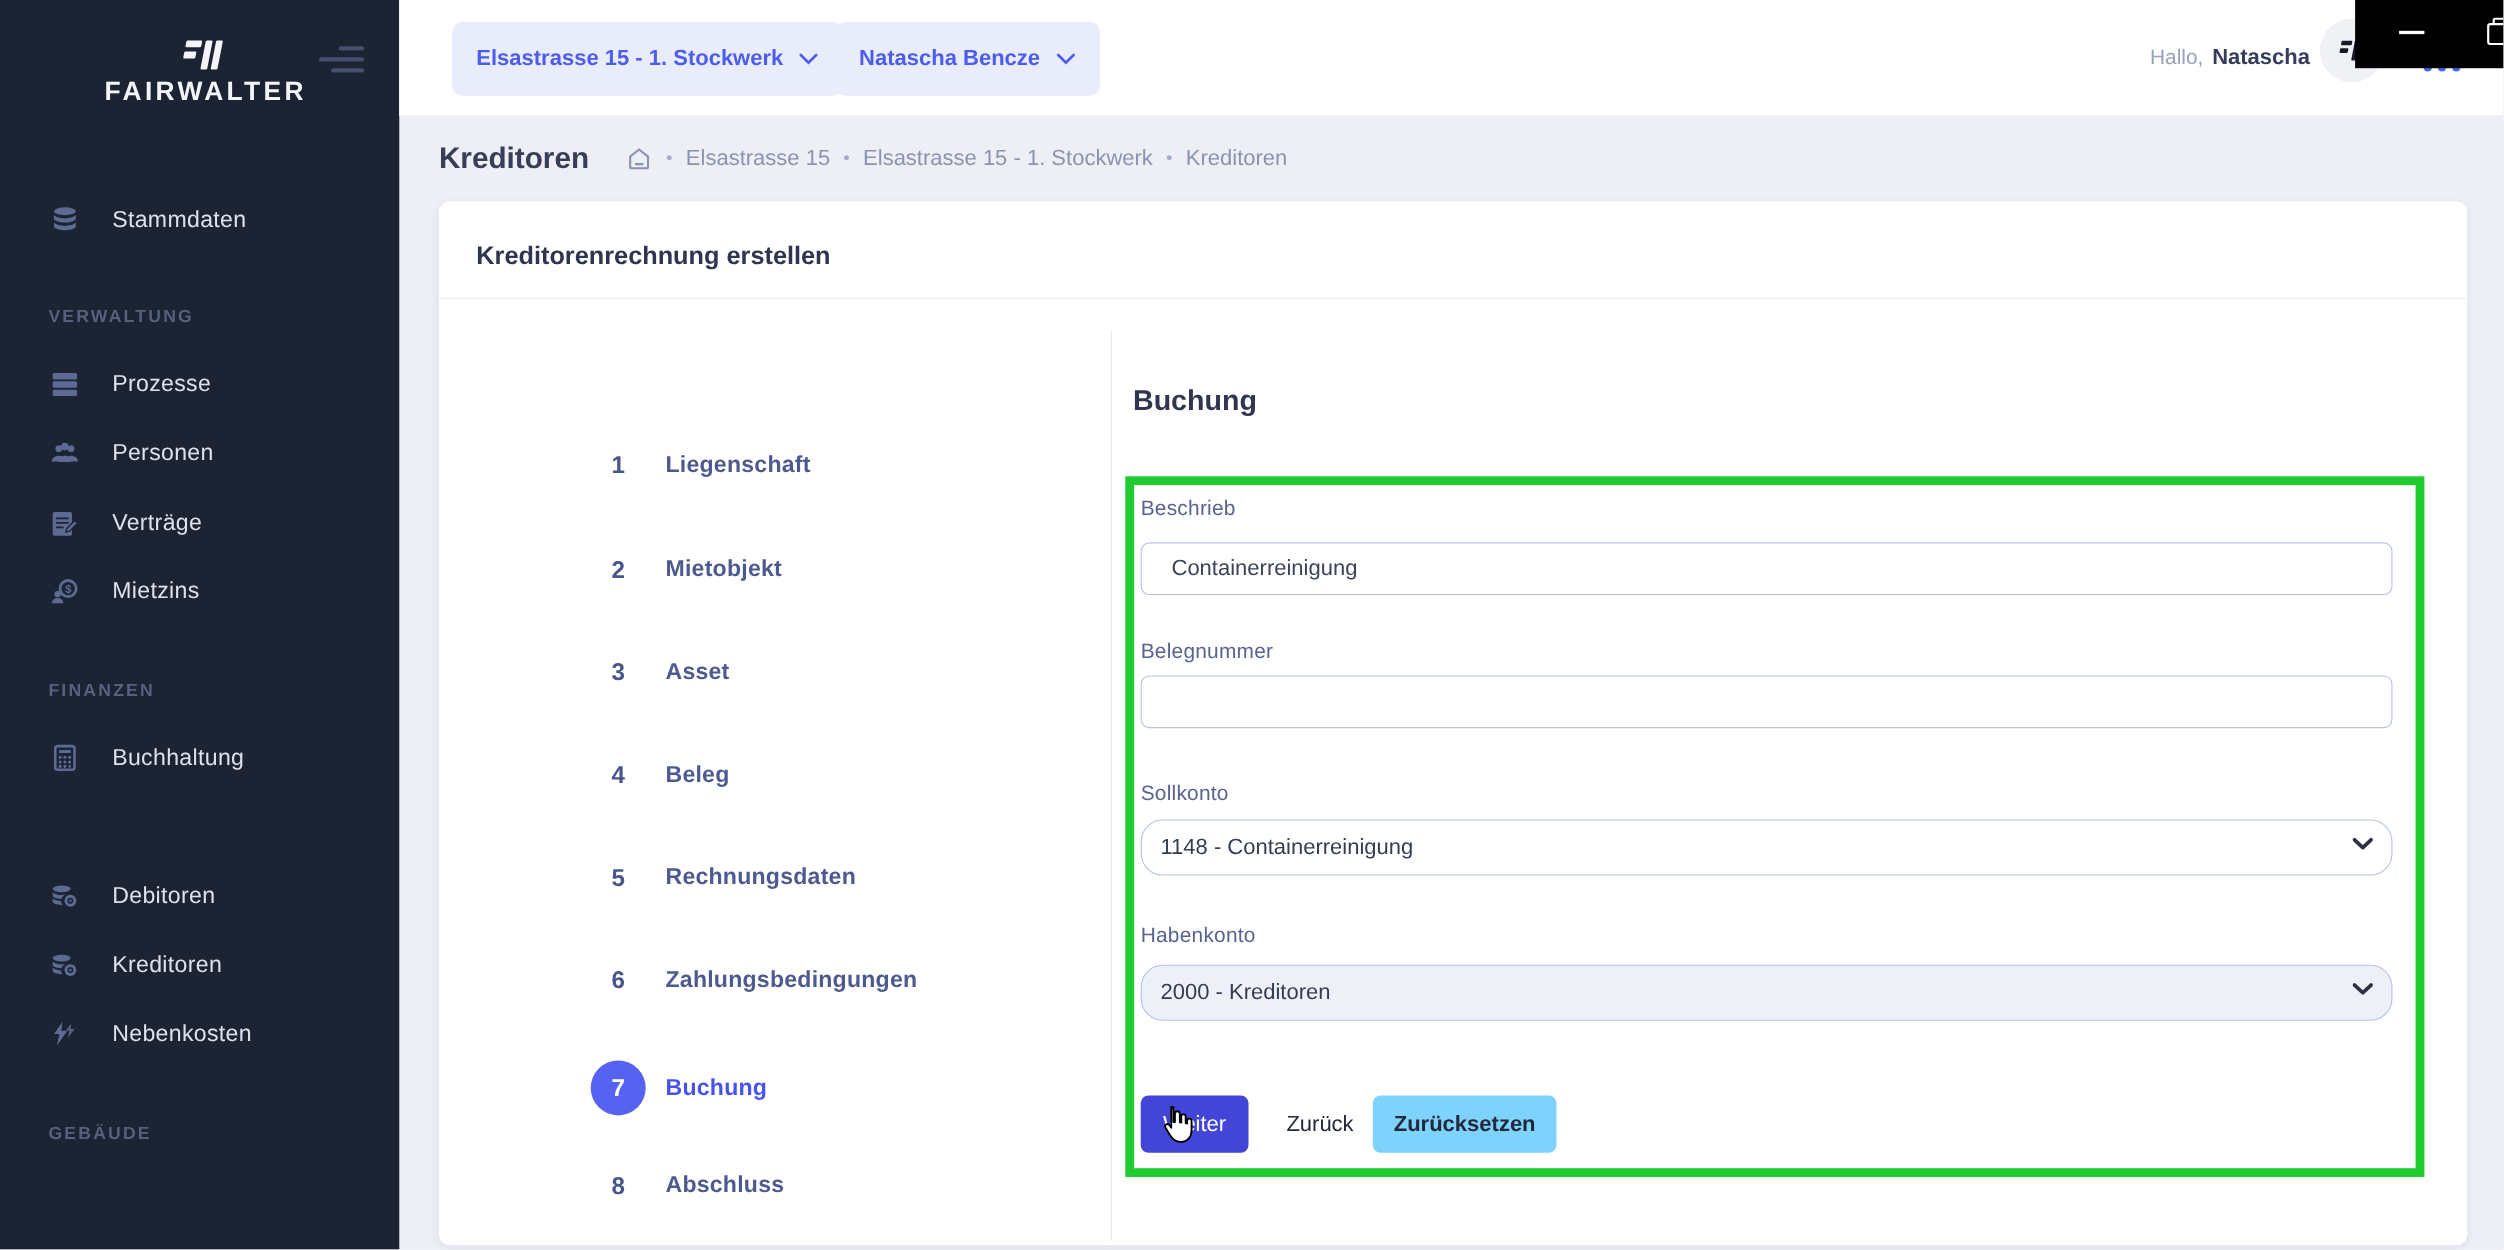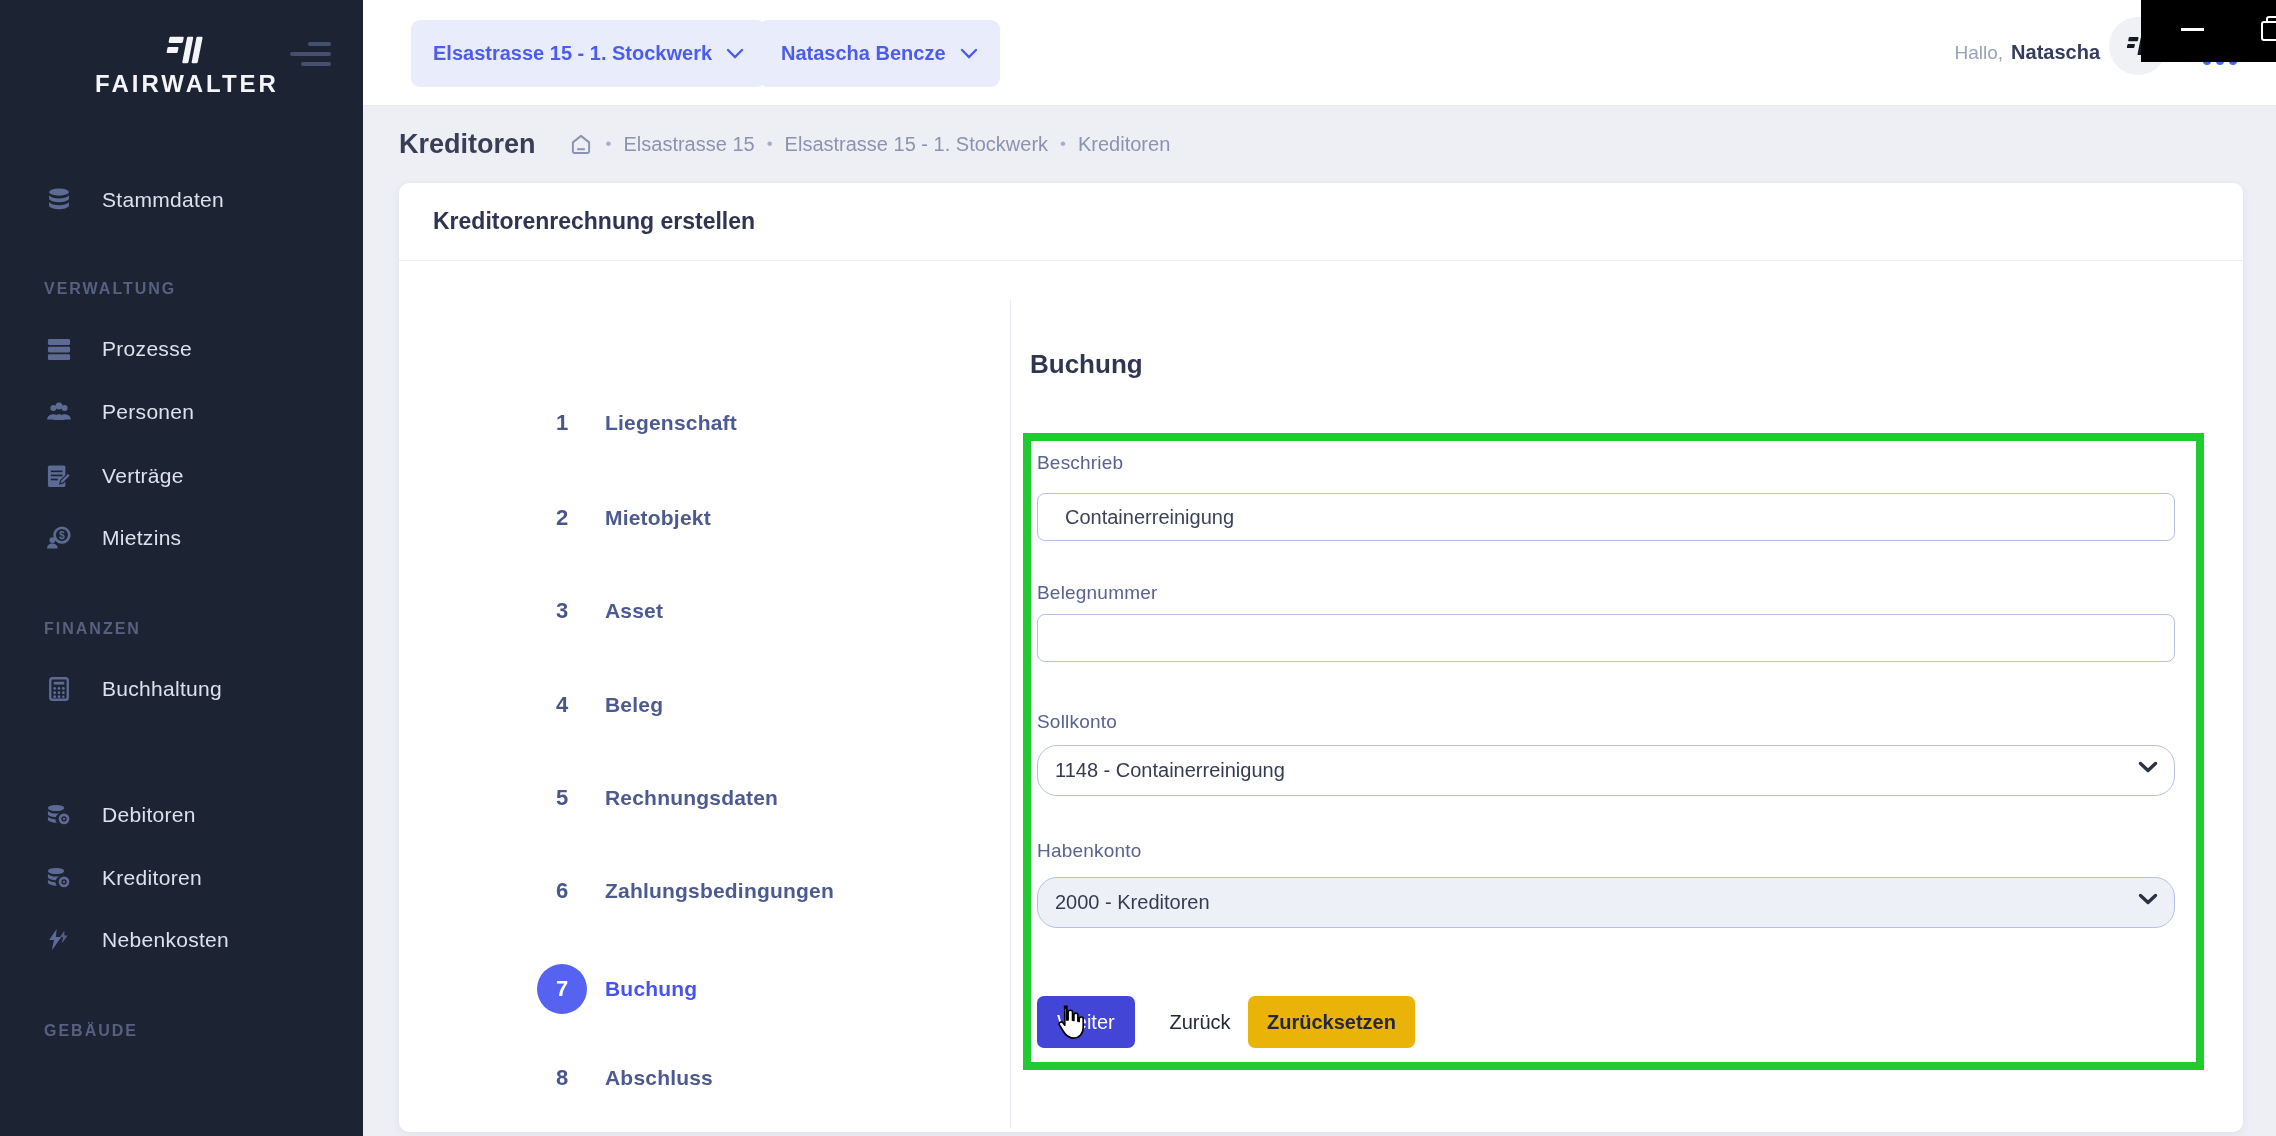--- a/index.html
+++ b/index.html
@@ -53,21 +53,21 @@
   .crumb-row { position:absolute; left:399px; top:118px; height:52px; display:flex; align-items:center; }
   .page-title { color:#393e58; font-size:27px; font-weight:700; margin-right:32px; }
   .crumbs { display:flex; align-items:center; gap:12px; }
   .crumbs .sep { color:#a6aec5; font-size:17px; }
   .crumbs .c { color:#8a93b0; font-size:20px; }
   .home-ic { width:26px; height:26px; color:#8a93b0; }
 
   
   .card { position:absolute; left:399px; top:183px; width:1844px; height:949px; background:#fff;
           border-radius:10px; box-shadow:0 2px 8px rgba(45,55,95,.07); z-index:2; }
-  .card-header { position:absolute; left:0; top:0; width:100%; height:78px; border-bottom:1px solid #eceef4;
+  .card-header { position:absolute; left:0; top:11px; width:100%; height:78px; border-bottom:1px solid #eceef4;
                  display:flex; align-items:center; padding-left:34px; }
   .card-title { color:#2f3450; font-size:23px; font-weight:700; }
   .v-divider { position:absolute; left:611px; top:117px; bottom:4px; width:1px; background:#e9ebf2; }
 
   
   .step { position:absolute; display:flex; align-items:center; cursor:pointer; }
   .step .num { width:50px; text-align:center; color:#49568c; font-size:22px; font-weight:600; }
   .step .slbl { margin-left:18px; color:#4d5a90; font-size:21px; font-weight:600; letter-spacing:.2px; }
   .step.active .num { width:50px; height:50px; line-height:50px; border-radius:50%;
                       background:#5663f0; color:#fff; }
@@ -82,21 +82,21 @@
   .f-select { position:absolute; left:638px; width:1138px; height:51px; border:1px solid #b8c0e6;
               border-radius:20px; background:#fff; color:#353b52; font-size:20px;
               display:flex; align-items:center; padding:0 17px; cursor:pointer; }
   .f-select.gray { background:#eef0f8; }
   .f-select .chev { position:absolute; right:16px; top:15px; }
 
   .btn { position:absolute; height:52px; border:none; border-radius:7px; font-size:20px;
          font-family:"Liberation Sans", sans-serif; cursor:pointer; }
   .btn-weiter { left:638px; top:813px; width:98px; background:#4245d6; color:#fff; }
   .btn-zurueck { left:756px; top:813px; width:90px; background:transparent; color:#23283c; }
-  .btn-reset { left:849px; top:813px; width:167px; background:#eab308; color:#23283c; font-weight:600; }
+  .btn-reset { left:849px; top:813px; width:167px; background:#7dd3fc; color:#23283c; font-weight:600; }
 
   
   .annotation { position:absolute; left:1023px; top:433px; width:1181px; height:637px;
                 border:8px solid #1fcb2f; z-index:40; pointer-events:none; }
 
   
   .cursor { position:absolute; left:1052px; top:1004px; width:36px; height:40px; z-index:70; pointer-events:none; }
 </style>
 </head>
 <body>

